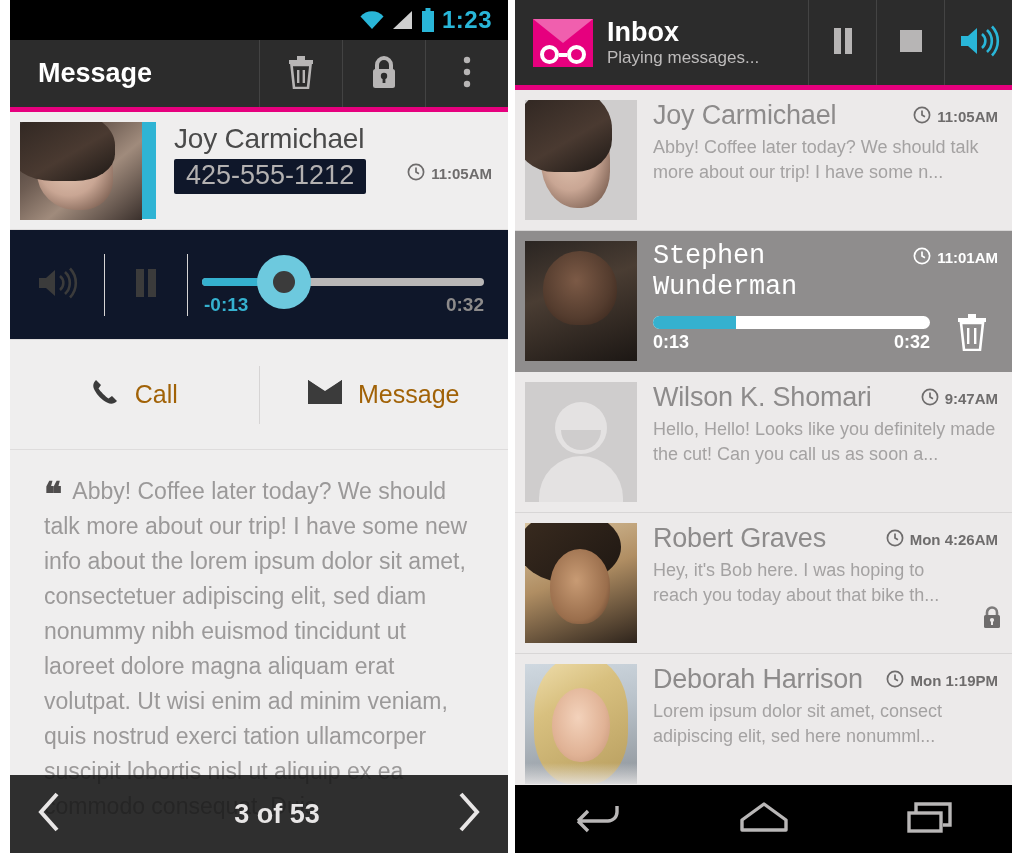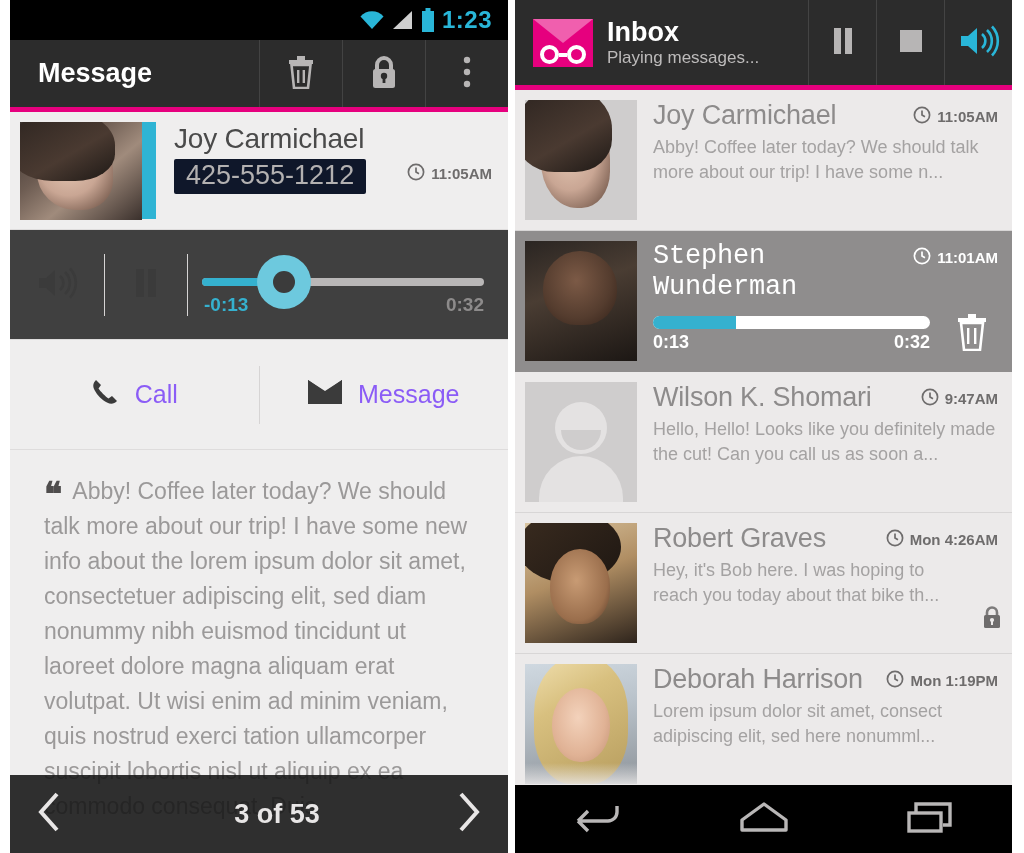--- a/index.html
+++ b/index.html
@@ -65,21 +65,21 @@
     margin-top: 5px; background: #0f172a; color: #b3b1b1; font-size: 27px;
     display: inline-block; padding: 1px 12px 3px 12px; border-radius: 2px;
   }
   .contact-time {
     display: flex; align-items: center; gap: 6px; color: #6e6c6c;
     font-size: 15px; font-weight: bold; padding: 6px 16px 0 0;
   }
 
   
   .player {
-    background: #404040; height: 110px; display: flex; align-items: center;
+    background: #0f172a; height: 110px; display: flex; align-items: center;
     border-bottom: 1px solid #dedcdc; position: relative;
   }
   .pl-cell { display: flex; align-items: center; justify-content: center; }
   .pl-vol { width: 94px; height: 62px; }
   .pl-sep { width: 1px; height: 62px; background: #d6d4d4; }
   .pl-pause { width: 82px; height: 62px; }
   .pl-slider { flex: 1; position: relative; height: 62px; padding: 0 24px 0 14px; }
   .track { position: absolute; left: 14px; right: 24px; top: 24px; height: 8px;
            background: #b9b7b7; border-radius: 4px; }
   .track-fill { position: absolute; left: 0; top: 0; height: 8px; width: 30%;
@@ -88,21 +88,21 @@
            margin-left: -27px; margin-top: -27px; border-radius: 50%;
            background: #6dc9de; display: flex; align-items: center; justify-content: center; }
   .thumb-dot { width: 22px; height: 22px; border-radius: 50%; background: #3b3b3b; }
   .t-left  { position: absolute; left: 16px; top: 40px; color: #35b1cf; font-size: 19px; font-weight: bold; }
   .t-right { position: absolute; right: 24px; top: 40px; color: #8d8b8b; font-size: 19px; font-weight: bold; }
 
   
   .actions { background: #efeeee; height: 110px; display: flex; align-items: center;
              border-bottom: 1px solid #dedcdc; }
   .act { flex: 1; display: flex; align-items: center; justify-content: center; gap: 16px;
-         color: #8b5cf6; font-size: 25px; }
+         color: #a16207; font-size: 25px; }
   .act-sep { width: 1px; height: 58px; background: #d6d4d4; }
 
   
   .transcript { background: #efeeee; padding: 24px 34px 0 34px; height: 333px; position: relative; }
   .quote-mark { float: left; color: #4f4d4d; font-size: 34px; font-weight: bold;
                 line-height: 20px; margin-right: 12px; margin-top: 10px; letter-spacing:-2px; }
   .transcript p { color: #9b9999; font-size: 23px; line-height: 35px; }
 
   
   .pager { position: absolute; left: 0; bottom: 0; width: 498px; height: 78px;

